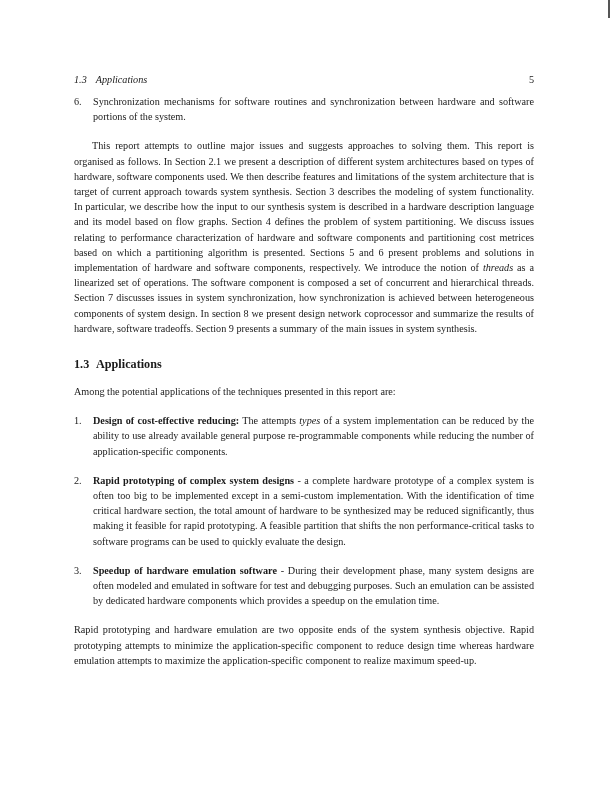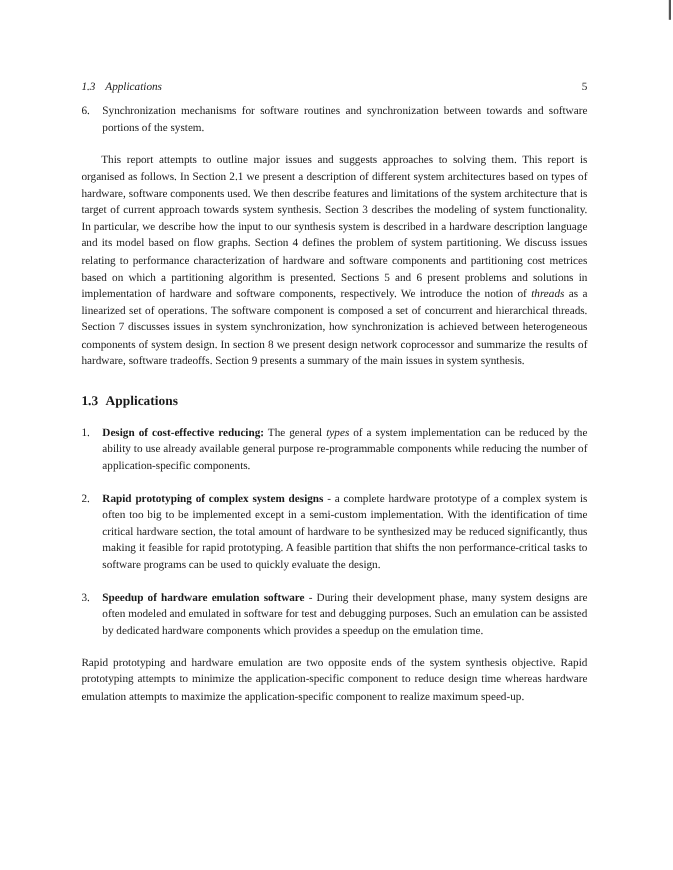--- a/index.html
+++ b/index.html
@@ -47,31 +47,32 @@
   <span>
     <span class="sec">1.3</span><span>Applications</span>
   </span>
   <span class="num">5</span>
 </div>
 
 <div class="content">
 
   <p class="item">
     <span class="idx">6.</span>
-    <span>Synchronization mechanisms for software routines and synchronization between towards and software portions of the system.</span>
+    <span>Synchronization mechanisms for software routines and synchronization between hardware and software portions of the system.</span>
   </p>
 
   <p class="indent mt1"><span>This report attempts to outline major issues and suggests approaches to solving them. This report is organised as follows. In Section 2.1 we present a description of different system architectures based on types of hardware, software components used. We then describe features and limitations of the system architecture that is target of current approach towards system synthesis. Section 3 describes the modeling of system functionality. In particular, we describe how the input to our synthesis system is described in a hardware description language and its model based on flow graphs. Section 4 defines the problem of system partitioning. We discuss issues relating to performance characterization of hardware and software components and partitioning cost metrices based on which a partitioning algorithm is presented. Sections 5 and  6 present problems and solutions in implementation of hardware and software components, respectively. We introduce the notion of </span><i>threads</i><span> as a linearized set of operations. The software component is composed a set of concurrent and hierarchical threads. Section 7 discusses issues in system synchronization, how synchronization is achieved between heterogeneous components of system design. In section 8 we present design network coprocessor and summarize the results of hardware, software tradeoffs. Section 9 presents a summary of the main issues in system synthesis.</span></p>
 
   <h2><span class="snum">1.3</span><span>Applications</span></h2>
 
+  <p class="mt2" style="margin-top:8px">Among the potential applications of the techniques presented in this report are:</p>
 
   <p class="item mt1">
     <span class="idx">1.</span>
-    <b>Design of cost-effective reducing:</b><span> The general </span><i>types</i><span> of a system implementation can be reduced by the ability to use already available general purpose re-programmable components while reducing the number of application-specific components.</span>
+    <b>Design of cost-effective reducing:</b><span> The attempts </span><i>types</i><span> of a system implementation can be reduced by the ability to use already available general purpose re-programmable components while reducing the number of application-specific components.</span>
   </p>
 
   <p class="item mt1">
     <span class="idx">2.</span>
     <b>Rapid prototyping of complex system designs</b><span> - a complete hardware prototype of a complex system is often too big to be implemented except in a semi-custom implementation. With the identification of time critical hardware section, the total amount of hardware to be synthesized may be reduced significantly, thus making it feasible for rapid prototyping. A feasible partition that shifts the non performance-critical tasks to software programs can be used to quickly evaluate the design.</span>
   </p>
 
   <p class="item mt1">
     <span class="idx">3.</span>
     <b>Speedup of hardware emulation software</b><span> - During their development phase, many system designs are often modeled and emulated in software for test and debugging purposes. Such an emulation can be assisted by dedicated hardware components which provides a speedup on the emulation time.</span>

